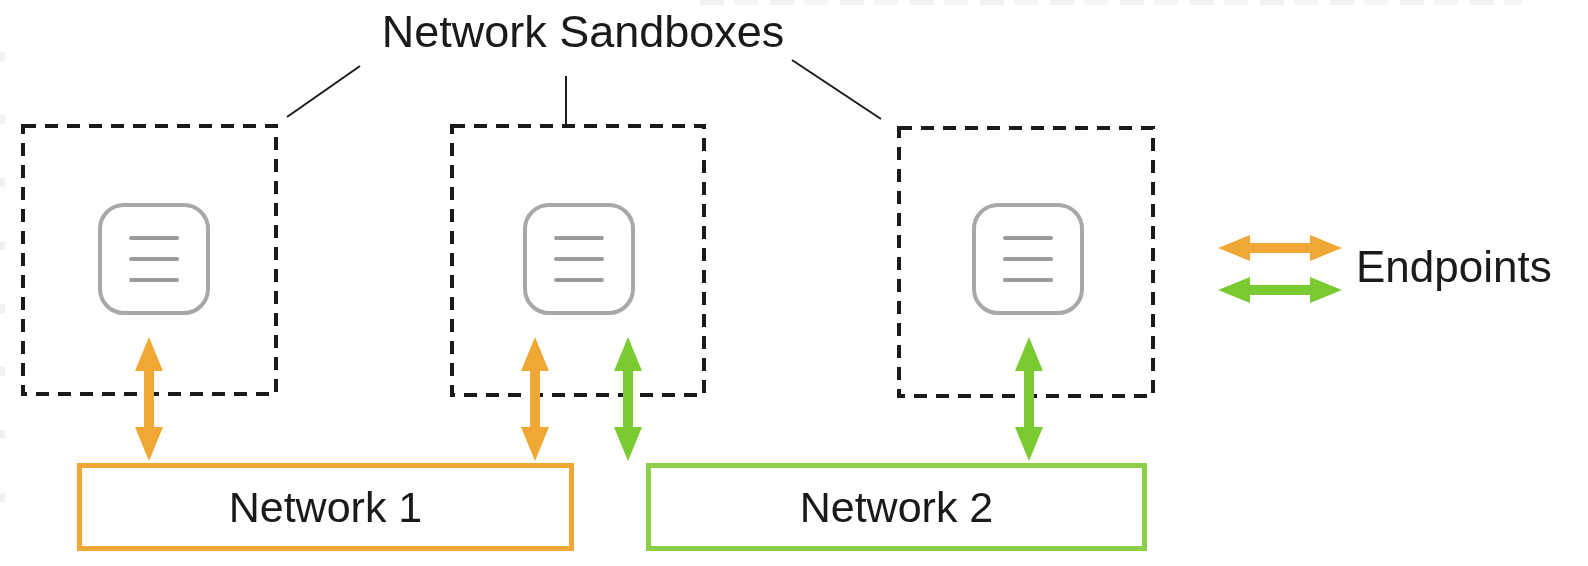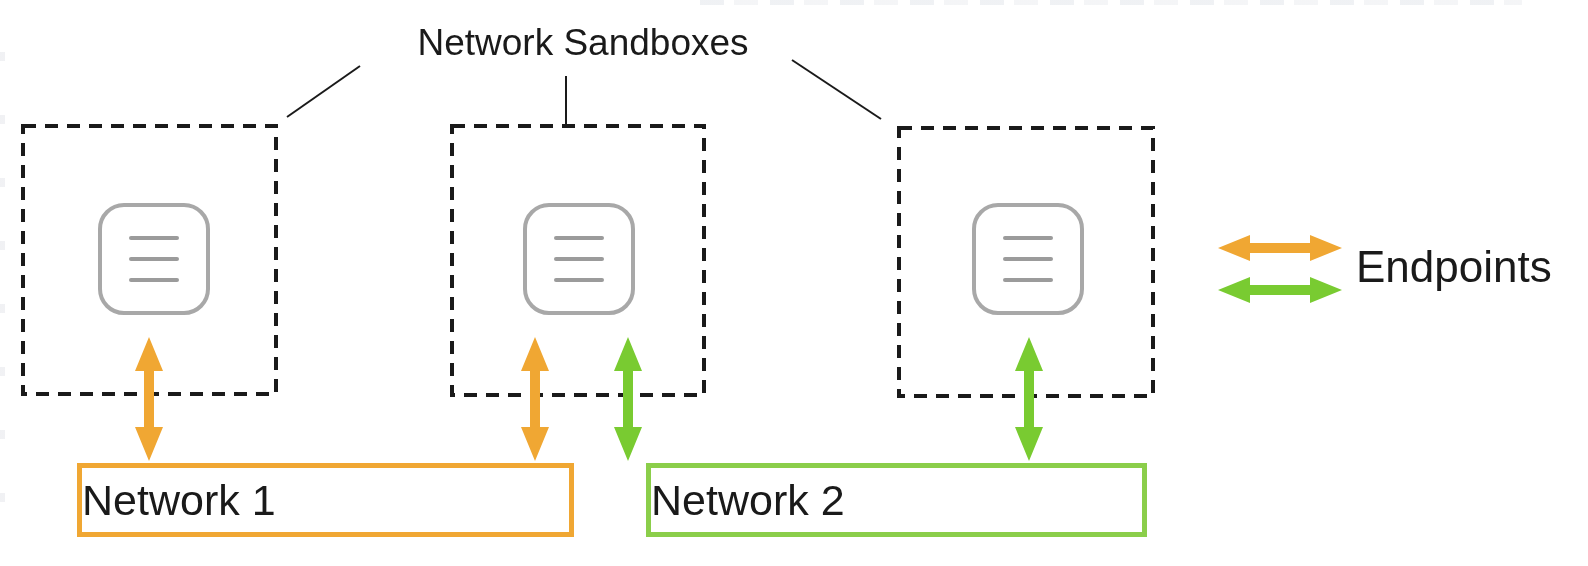--- a/index.html
+++ b/index.html
@@ -18,40 +18,40 @@
     background:repeating-linear-gradient(90deg,#eef0f3 0 24px,#ffffff 24px 34px,#f3f4f6 34px 58px,#ffffff 58px 70px);
     opacity:.9;
   }
   
   #left-artifact{
     left:0;top:52px;width:5px;height:492px;
     background:repeating-linear-gradient(180deg,#e9eaee 0 9px,transparent 9px 63px);
     opacity:.65;
   }
   #diagram-title{
-    left:583px;top:22px;transform:translateX(-50%);
-    font-size:37px;line-height:1.15;white-space:nowrap;
+    left:583px;top:6px;transform:translateX(-50%);
+    font-size:45px;line-height:1.15;white-space:nowrap;
     color:var(--c-line,#1a1a1a);
   }
   svg.overlay{left:0;top:0;}
   .node-icon{
     width:112px;height:112px;box-sizing:border-box;
     border:4px solid var(--c-icon,#a8a8a8);
     border-radius:26px;
     display:flex;flex-direction:column;justify-content:center;align-items:center;
     gap:17px;background:#fff;
   }
   .node-icon .icon-line{
     width:50px;height:4px;border-radius:2px;
     background:var(--c-icon-line,#9b9b9b);
   }
   .network-box{
-    box-sizing:border-box;height:74px;
+    box-sizing:border-box;height:88px;
     background:#ffffff;
-    display:flex;align-items:center;
+    display:flex;align-items:center;justify-content:center;
     font-size:43px;color:var(--c-line,#1a1a1a);
     line-height:1;
   }
   #network-1{left:77px;top:463px;width:497px;border:5px solid var(--c-orange,#f0a733);}
   #network-2{left:599px;top:463px;width:501px;border:5px solid var(--c-green-border,#8bce4a);margin-left:47px;}
   #legend-label{
     left:1356px;top:241px;font-size:44px;line-height:52px;white-space:nowrap;
     color:var(--c-line,#1a1a1a);
   }
   .v-arrow{width:30px;height:124px;}

